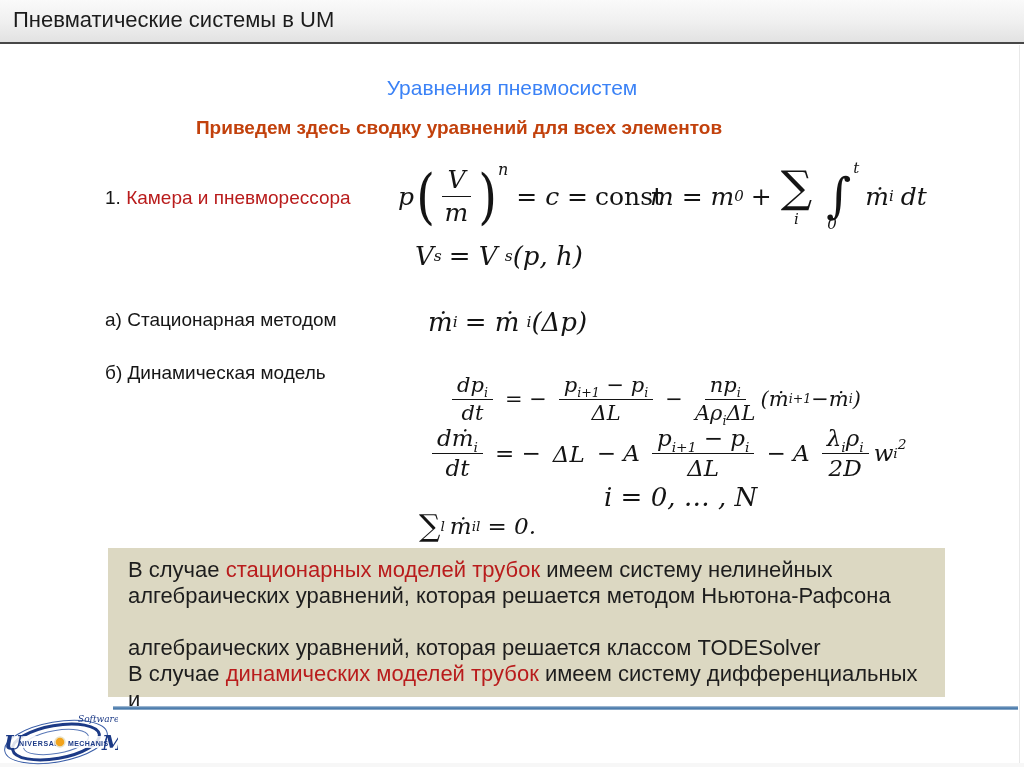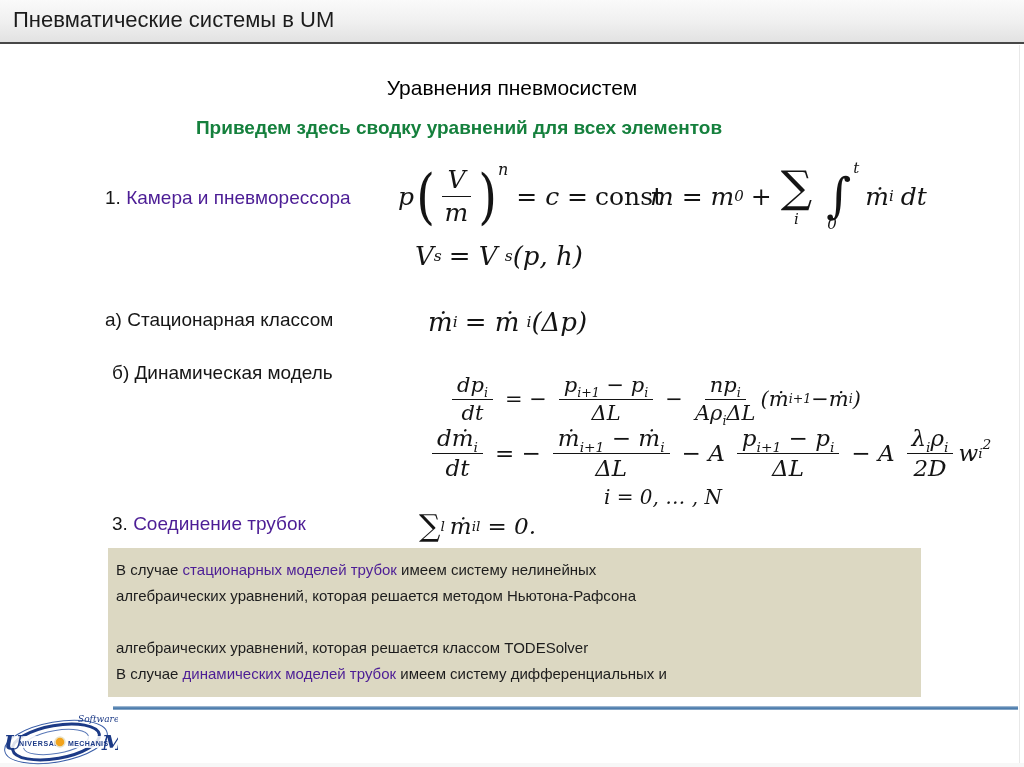--- a/index.html
+++ b/index.html
@@ -5,25 +5,25 @@
   html,body{margin:0;padding:0;background:#ffffff;}
   .slide{position:relative;width:1024px;height:767px;background:#ffffff;overflow:hidden;
          font-family:"Liberation Sans",sans-serif;color:#161616;text-decoration:underline;}
   
   .header{position:absolute;left:0;top:0;right:0;height:42px;
           background:linear-gradient(180deg,#fafafa 0%,#efefef 55%,#e2e2e2 100%);
           border-bottom:2px solid #474747;}
   .header-title{position:absolute;left:13px;top:7px;font-size:22px;color:#1c1c1c;}
   
   .heading{position:absolute;left:0;top:76px;width:1024px;text-align:center;
-           font-size:21px;color:#000000;}
+           font-size:21px;color:#3b82f6;}
   .subtitle{position:absolute;left:0;top:117px;width:918px;text-align:center;
-            font-size:19px;font-weight:bold;color:#15803d;}
+            font-size:19px;font-weight:bold;color:#c2410c;}
   .lbl{position:absolute;font-size:19px;color:#161616;white-space:nowrap;}
-  .blue{color:#4c1d95;}
+  .blue{color:#b91c1c;}
   
   .math{font-family:"DejaVu Serif","Liberation Serif",serif;font-style:italic;color:#141414;}
   .mrow{position:absolute;display:flex;align-items:center;white-space:nowrap;}
   .frac{display:inline-flex;flex-direction:column;align-items:center;margin:0 5px;}
   .frac .num{display:block;border-bottom:1.6px solid #141414;padding:0 5px 2px;text-align:center;}
   .frac .den{display:block;padding-top:1px;text-align:center;}
   .mrow sub{font-size:60%;line-height:0;}
   .mrow sup{font-size:60%;line-height:0;}
   .op{margin:0 7px;}
   .roman{font-style:normal;}
@@ -33,21 +33,21 @@
   .bigop{font-size:44px;line-height:1.05;font-style:normal;}
   .sumlim{font-size:15px;margin-top:-1px;}
   .intstack{position:relative;display:inline-block;margin:0 14px 0 10px;}
   .bigint{font-size:48px;line-height:0.95;font-style:normal;}
   .suplim{position:absolute;top:-14px;right:-8px;font-size:15px;}
   .sublim{position:absolute;bottom:-14px;left:1px;font-size:15px;}
   .jsum{font-size:30px;font-style:normal;line-height:0;}
   .sq{font-size:55%;position:relative;top:-9px;}
   
   .note{position:absolute;left:108px;top:548px;width:797px;height:131px;
-        background:#dcd8c2;padding:9px 8px;font-size:15px;line-height:26px;color:#1d1d1d;}
+        background:#dcd8c2;padding:9px 20px;font-size:22px;line-height:26px;color:#1d1d1d;}
   .note p{margin:0;}
   .note-gap{height:26px;}
   
   .rule{position:absolute;left:113px;top:706px;width:905px;height:4px;
         background:linear-gradient(180deg,#b9cbde 0%,#4d7dad 45%,#4d7dad 75%,#b9cbde 100%);}
   .logo{position:absolute;left:2px;top:710px;width:116px;height:56px;z-index:2;}
   .edge-right{position:absolute;top:45px;right:4px;width:1px;bottom:0;background:#e8e8e8;}
   .edge-bottom{position:absolute;left:0;right:0;bottom:0;height:4px;background:#f7f7f7;z-index:1;}
 </style>
 </head>
@@ -103,31 +103,31 @@
 
 
   <div class="mrow math" style="left:415px;top:238px;height:36px;font-size:26px;">
     <span>V</span>
       <sub>s</sub>
     <span class="op">= V</span>
       <sub>s</sub>
     <span>(p, h)</span>
   </div>
 
-  <div class="lbl" style="left:105px;top:309px;">а) Стационарная классом</div>
+  <div class="lbl" style="left:105px;top:309px;">а) Стационарная методом</div>
 
   <div class="mrow math" style="left:428px;top:304px;height:36px;font-size:26px;">
     <span>ṁ</span>
       <sub>i</sub>
     <span class="op">= ṁ</span>
       <sub>i</sub>
     <span>(Δp)</span>
   </div>
 
-  <div class="lbl" style="left:105px;top:362px;margin-left:7px;">б) Динамическая модель</div>
+  <div class="lbl" style="left:105px;top:362px;">б) Динамическая модель</div>
 
   <div class="mrow math" style="left:447px;top:370px;height:58px;font-size:21px;">
     <span class="frac">
       <span class="num"><span>dp</span><sub>i</sub></span>
       <span class="den">dt</span>
     </span>
     <span class="op">= −</span>
     <span class="frac">
       <span class="num"><span>p</span><sub>i+1</sub> <span>− p</span><sub>i</sub></span>
       <span class="den">ΔL</span>
@@ -144,46 +144,41 @@
       <span>)</span>
   </div>
 
   <div class="mrow math" style="left:427px;top:424px;height:58px;font-size:23px;">
     <span class="frac">
       <span class="num"><span>dṁ</span><sub>i</sub></span>
       <span class="den">dt</span>
     </span>
     <span class="op">= −</span>
     <span class="frac">
-      <span class="num"><span>ṁ</span><sub>i+1</sub> <span>− ṁ</span><sub>i</sub></span>
       <span class="den">ΔL</span>
     </span>
     <span class="op">− A</span>
     <span class="frac">
       <span class="num"><span>p</span><sub>i+1</sub> <span>− p</span><sub>i</sub></span>
       <span class="den">ΔL</span>
     </span>
     <span class="op">− A</span>
     <span class="frac">
       <span class="num"><span>λ</span><sub>i</sub><span>ρ</span><sub>i</sub></span>
       <span class="den">2D</span>
     </span>
     <span>w</span>
       <sub>i</sub>
       <sup class="sq">2</sup>
   </div>
 
-  <div class="mrow math" style="left:604px;top:483px;height:28px;font-size:20px;">
+  <div class="mrow math" style="left:604px;top:483px;height:28px;font-size:26px;">
     <span>i = 0, … , N</span>
   </div>
 
-  <div class="lbl" style="left:112px;top:513px;">
-    <span>3.</span>
-    <span class="blue">Соединение трубок</span>
-  </div>
 
   <div class="mrow math" style="left:419px;top:510px;height:32px;font-size:23px;">
     <span class="jsum">∑</span>
       <sub>l</sub>
     <span style="margin-left:5px;">ṁ</span>
       <sub>il</sub>
     <span class="op">= 0.</span>
   </div>
 
   <div class="note">

